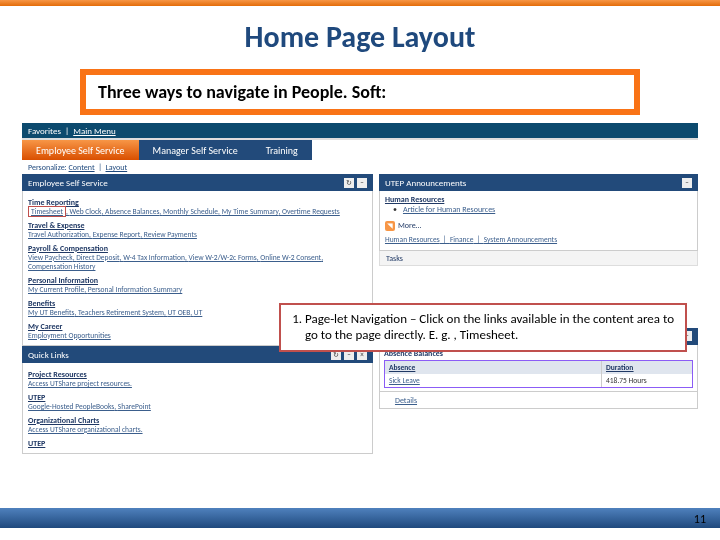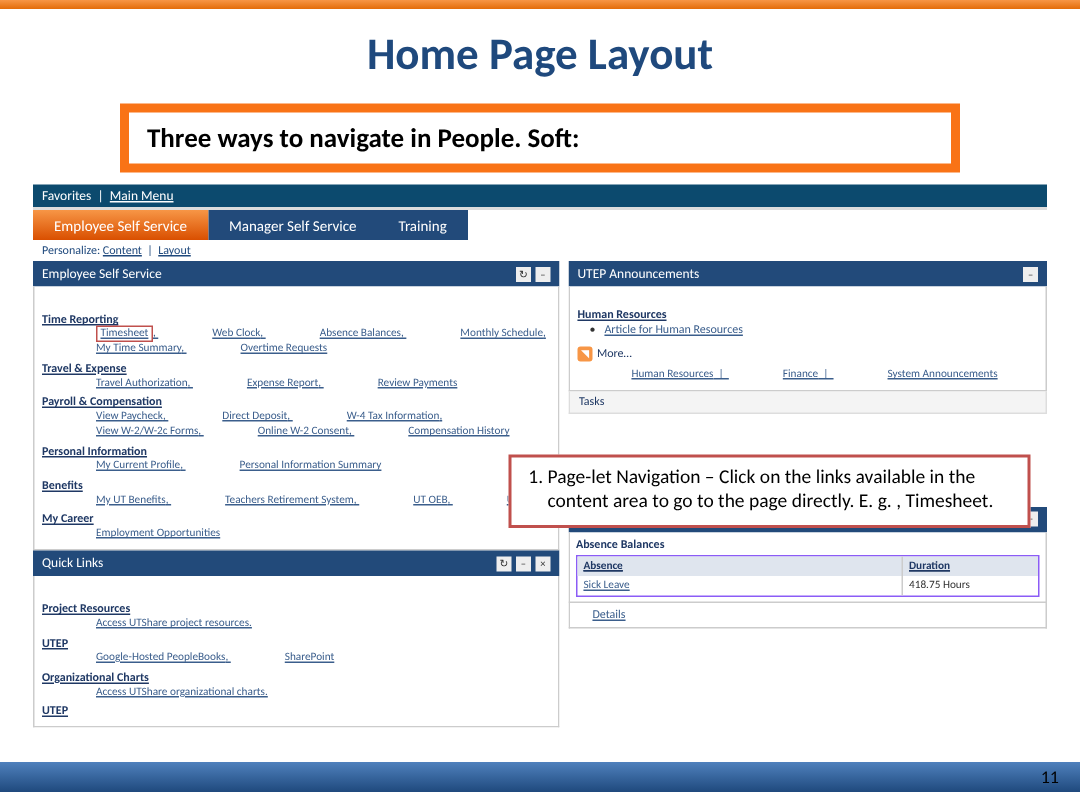--- a/index.html
+++ b/index.html
@@ -17,40 +17,40 @@
 .tab.inactive { background:#224a7a; color:#fff; }
 .pers { font-size:8px; padding:2px 6px; color:#1f497d; }
 .pers .u { text-decoration:underline; }
 .main { display:flex; gap:6px; }
 .col { overflow:hidden; }
 .col-l { flex:1.1; }
 .col-r { flex:1; }
 .pagelet-hdr { background:#224a7a; color:#fff; font-size:9px; padding:3px 6px; display:flex; justify-content:space-between; align-items:center; }
 .hdr-icons { display:flex; gap:3px; }
 .hdr-icons span { width:10px; height:10px; background:#eee; font-size:7px; text-align:center; line-height:10px; color:#333; }
-.pagelet-body { border:1px solid #ccc; border-top:none; background:#fff; padding:14px 5px 5px; font-size:8px; color:#1f3864; }
+.pagelet-body { border:1px solid #ccc; border-top:none; background:#fff; padding:3px 5px 5px; font-size:8px; color:#1f3864; }
 .sec { font-weight:bold; text-decoration:underline; font-size:8px; color:#1f3864; margin-top:3px; }
 .links { font-size:7.5px; color:#3b5e8c; text-decoration:underline; line-height:1.3; }
-.links span { white-space:nowrap;margin-left:36px; }
+.links span { white-space:nowrap; }
 .hi { border:1.5px solid #c0504d; padding:0 2px; }
 .hr-sec { font-weight:bold; text-decoration:underline; font-size:8px; color:#1f3864; }
 .bullet { font-size:8px; color:#3b5e8c; text-decoration:underline; margin-left:18px; position:relative; }
 .bullet::before { content:"•"; position:absolute; left:-10px; color:#333; }
 .more { margin:6px 0 4px; font-size:8px; color:#1f3864; }
 .rss { display:inline-block; width:10px; height:10px; background:#f79646; color:#fff; font-size:7px; text-align:center; line-height:10px; border-radius:2px; margin-right:3px; }
 .tasks { font-size:8px; color:#1f3864; padding:2px 6px; border:1px solid #ddd; border-top:none; background:#f4f4f4; }
 .table { border:1px solid #8b5cf6; font-size:7.5px; margin-top:2px; }
 .trow { display:flex; }
 .tcell { padding:2px 4px; }
 .th { background:#dfe5ee; font-weight:bold; text-decoration:underline; color:#1f3864; }
 .tc1 { flex:1; border-right:1px solid #ccc; color:#3b5e8c; text-decoration:underline; }
 .th .tc1 { color:#1f3864; }
 .tc2 { width:90px; text-align:left; color:#333; text-decoration:none; }
 .details { font-size:8px; color:#3b5e8c; text-decoration:underline; padding:3px 15px; border:1px solid #ccc; border-top:none; }
-.callout { position:absolute; border:2px solid #c0504d; background:#fff; font-size:13px; padding:6px 0 6px 6px; line-height:1.25; right:33px; top:303px; width:348px; }
+.callout { position:absolute; border:2px solid #c0504d; background:#fff; font-size:13px; padding:6px 0 6px 6px; line-height:1.25; right:33px; top:303px; width:408px; }
 .callout ol { margin-left:18px; }
 .foot-bar { position:absolute; bottom:12px; left:0; right:0; height:20px; background:linear-gradient(#4f81bd,#1f497d); }
 .page-num { position:absolute; bottom:14px; right:14px; font-size:12px; color:#000; }
 </style>
 </head>
 <body>
 
 <div class="top-bar"></div>
 <div class="title">Home Page Layout</div>
 <div class="sub-box">Three ways to navigate in People. Soft:</div>

